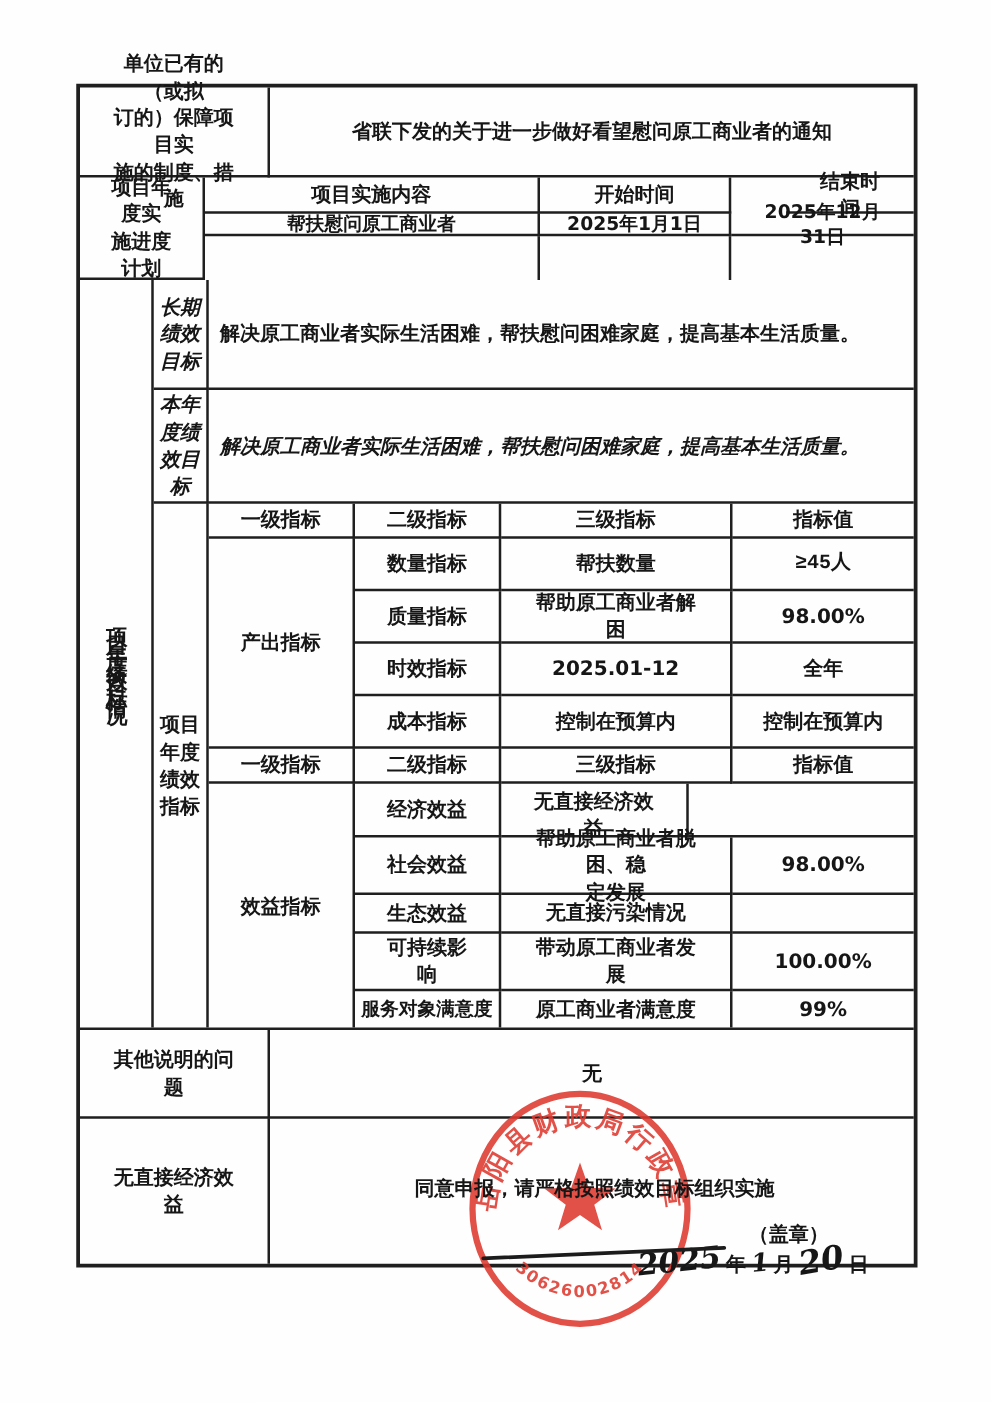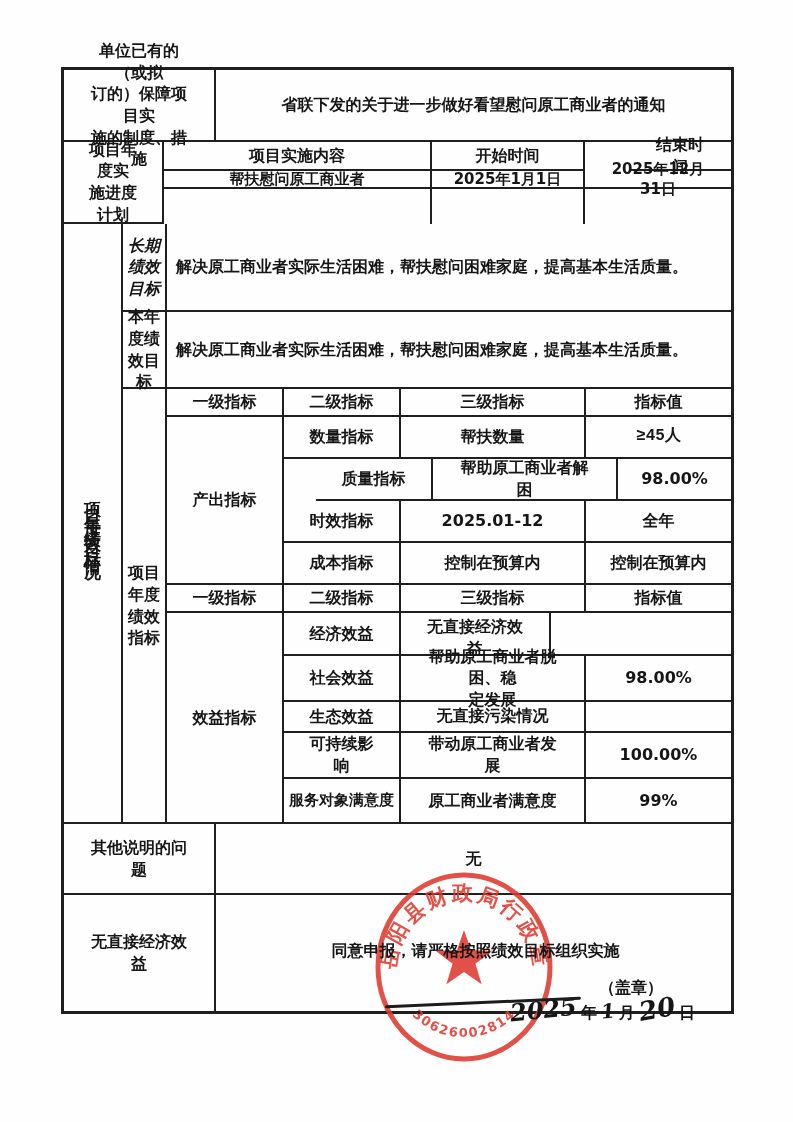--- a/index.html
+++ b/index.html
@@ -87,21 +87,21 @@
       </div>
       <div class="col" style="flex:1;">
 
         <div class="row" style="height:88px;">
           <div class="c br bb pre" style="width:44px;padding:2px 1px;font-style:italic;">长期
 绩效
 目标</div>
           <div class="c bb left" style="flex:1;">解决原工商业者实际生活困难，帮扶慰问困难家庭，提高基本生活质量。</div>
         </div>
 
-        <div class="row" style="height:77px;">
+        <div class="row" style="height:91px;font-style:italic;">
           <div class="c br bb pre" style="width:44px;padding:2px 1px;">本年
 度绩
 效目
 标</div>
           <div class="c bb left" style="flex:1;">解决原工商业者实际生活困难，帮扶慰问困难家庭，提高基本生活质量。</div>
         </div>
 
         <div class="row" style="flex:1;">
           <div class="c br pre" style="width:44px;padding:2px 1px;">项目
 年度
@@ -118,21 +118,21 @@
 
             <div class="row" style="height:168px;">
               <div class="c br bb" style="width:117px;">产出指标</div>
               <div class="col" style="flex:1;">
                 <div class="row" style="height:42px;">
                   <div class="c br bb" style="width:117px;">数量指标</div>
                   <div class="c br bb" style="width:185px;">帮扶数量</div>
                   <div class="c bb" style="flex:1;font-family:Liberation Mono, monospace;">≥45人</div>
                 </div>
                 <div class="row" style="height:42px;">
-                  <div class="c br bb" style="width:117px;margin-left:32px;">质量指标</div>
+                  <div class="c br bb" style="width:117px;">质量指标</div>
                   <div class="c br bb" style="width:185px;">帮助原工商业者解困</div>
                   <div class="c bb" style="flex:1;">98.00%</div>
                 </div>
                 <div class="row" style="height:42px;">
                   <div class="c br bb" style="width:117px;">时效指标</div>
                   <div class="c br bb" style="width:185px;">2025.01-12</div>
                   <div class="c bb" style="flex:1;">全年</div>
                 </div>
                 <div class="row" style="flex:1;">
                   <div class="c br bb" style="width:117px;">成本指标</div>

